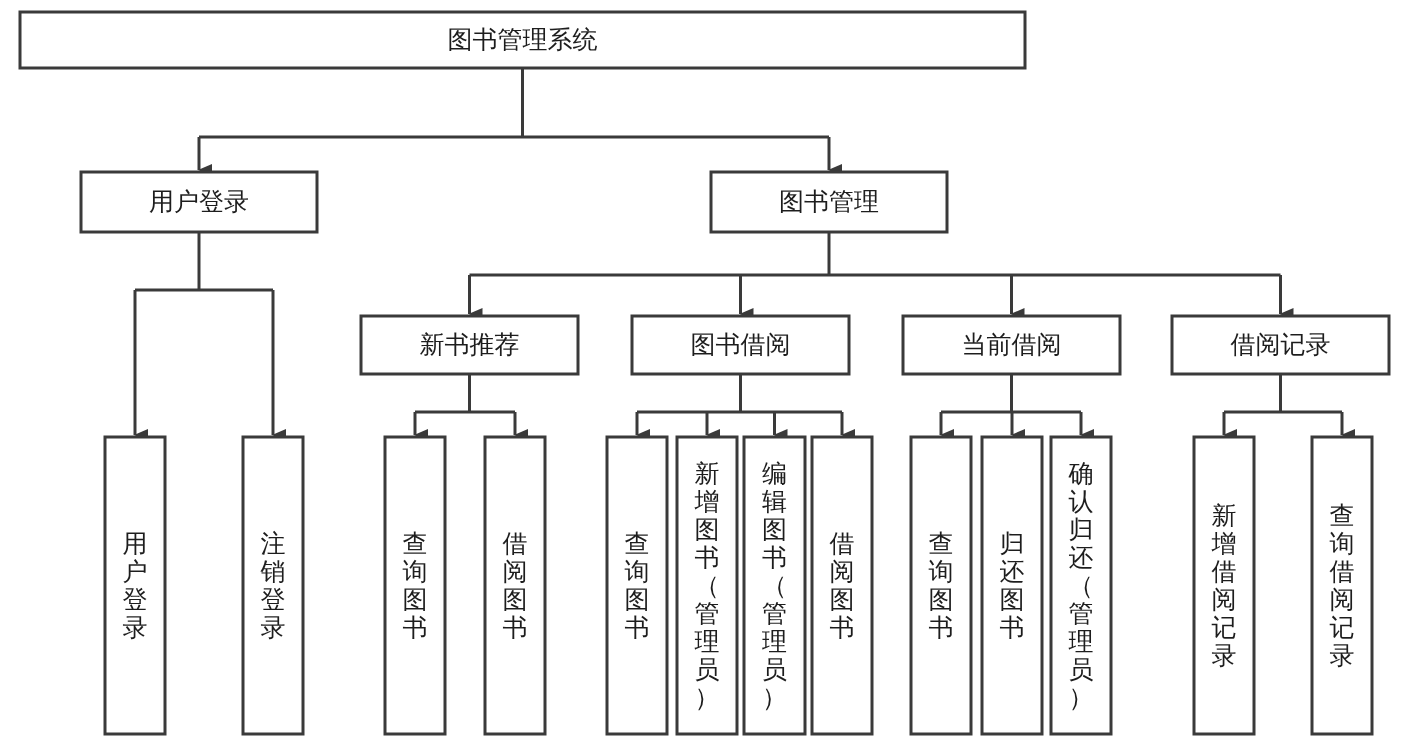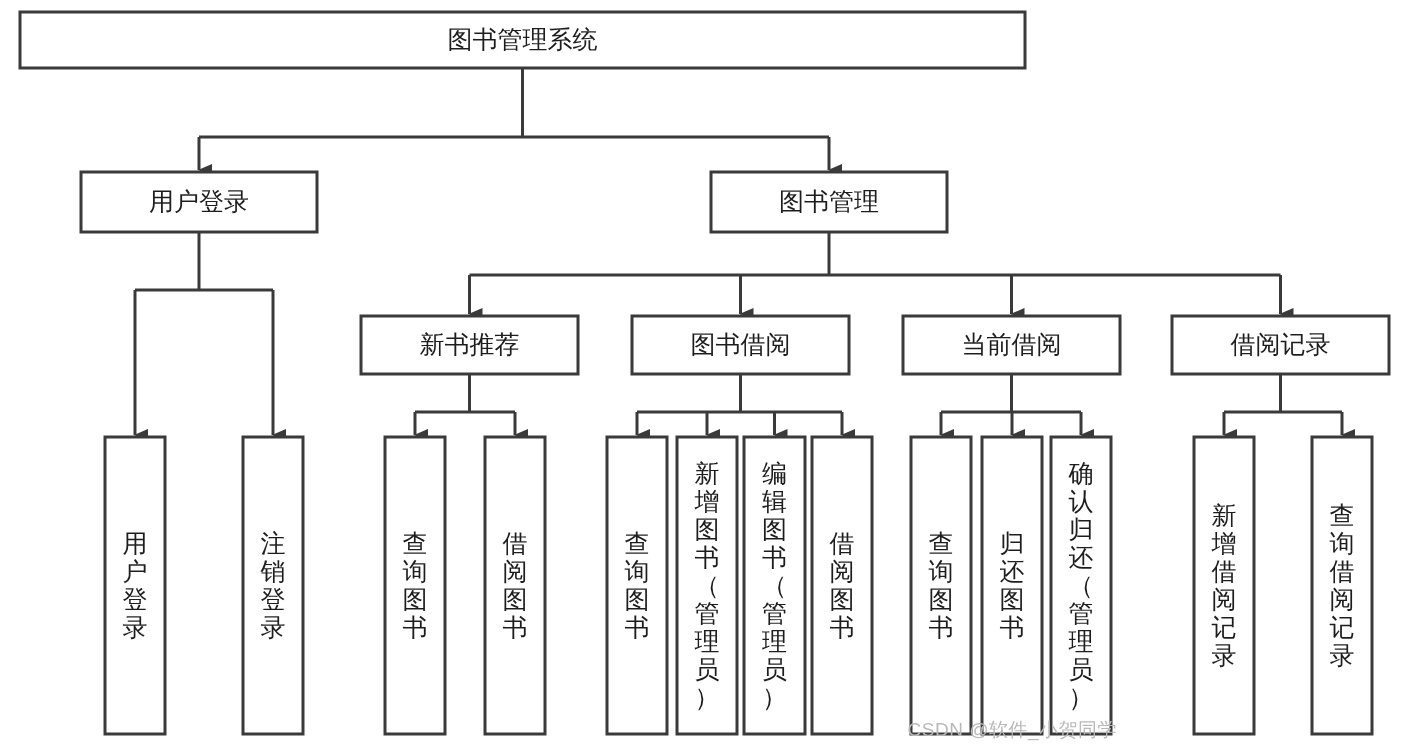--- a/index.html
+++ b/index.html
@@ -191,14 +191,13 @@
           <rect x="1194" y="437" width="60" height="297" class="node-box"></rect>
           <text x="1224" y="0" class="node-label-v"><tspan x="1224" y="523.5">新</tspan><tspan x="1224" y="551.5">增</tspan><tspan x="1224" y="579.5">借</tspan><tspan x="1224" y="607.5">阅</tspan><tspan x="1224" y="635.5">记</tspan><tspan x="1224" y="663.5">录</tspan></text>
         </g>
         <g>
           <rect x="1312" y="437" width="60" height="297" class="node-box"></rect>
           <text x="1342" y="0" class="node-label-v"><tspan x="1342" y="523.5">查</tspan><tspan x="1342" y="551.5">询</tspan><tspan x="1342" y="579.5">借</tspan><tspan x="1342" y="607.5">阅</tspan><tspan x="1342" y="635.5">记</tspan><tspan x="1342" y="663.5">录</tspan></text>
         </g>
       </g>
   </svg>
 
-  <div class="watermark">CSDN @软件_小贺同学</div>
 </div>
 
 </body></html>

